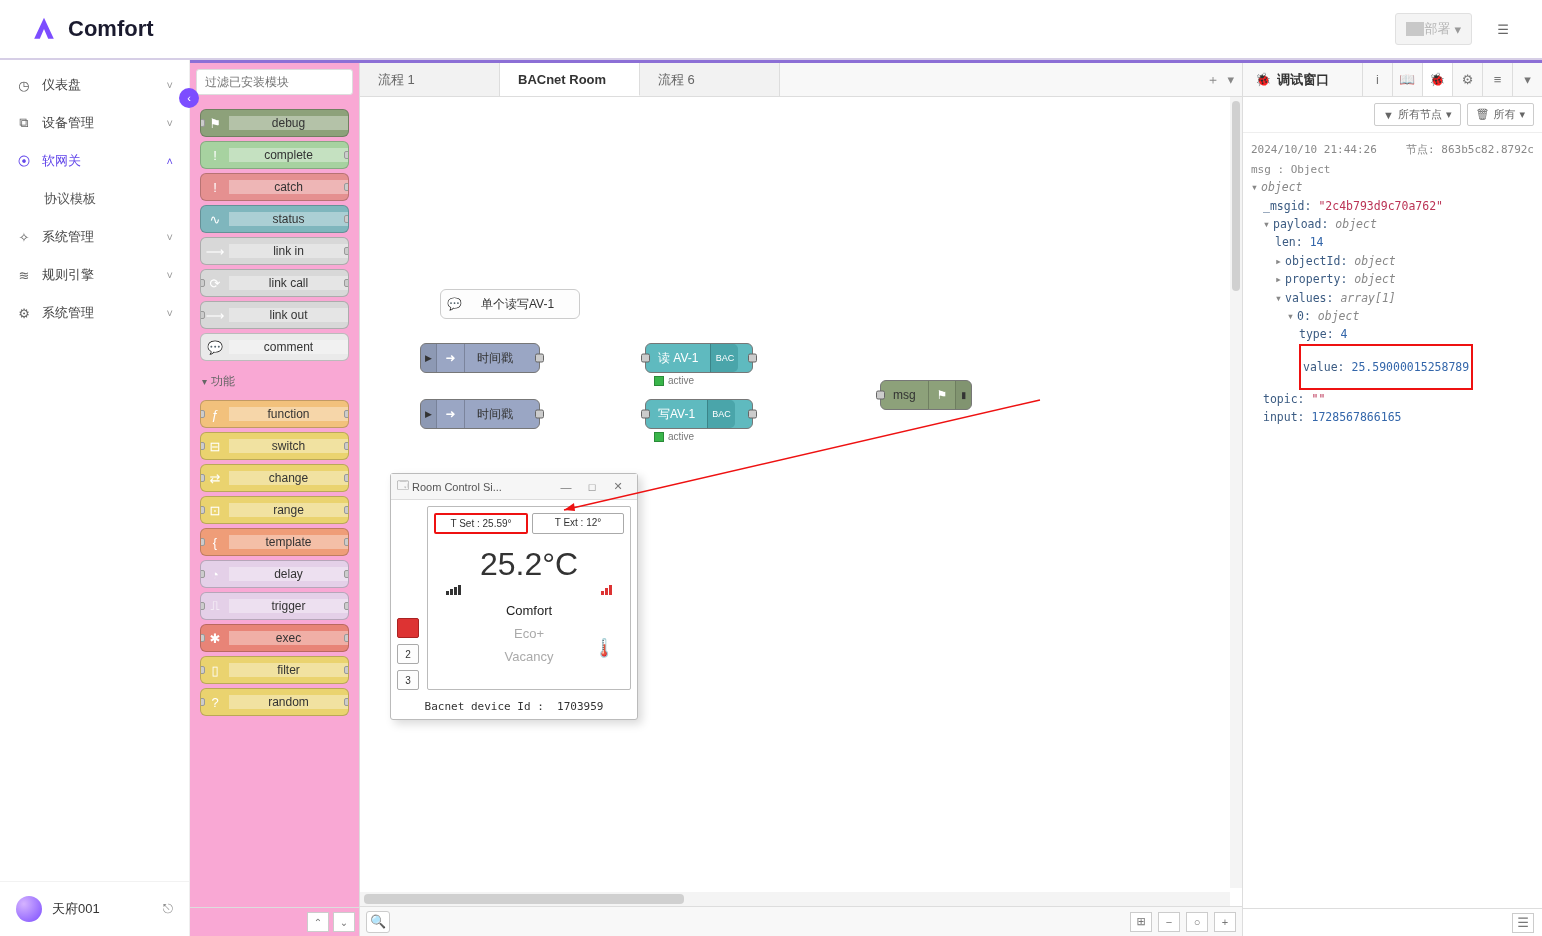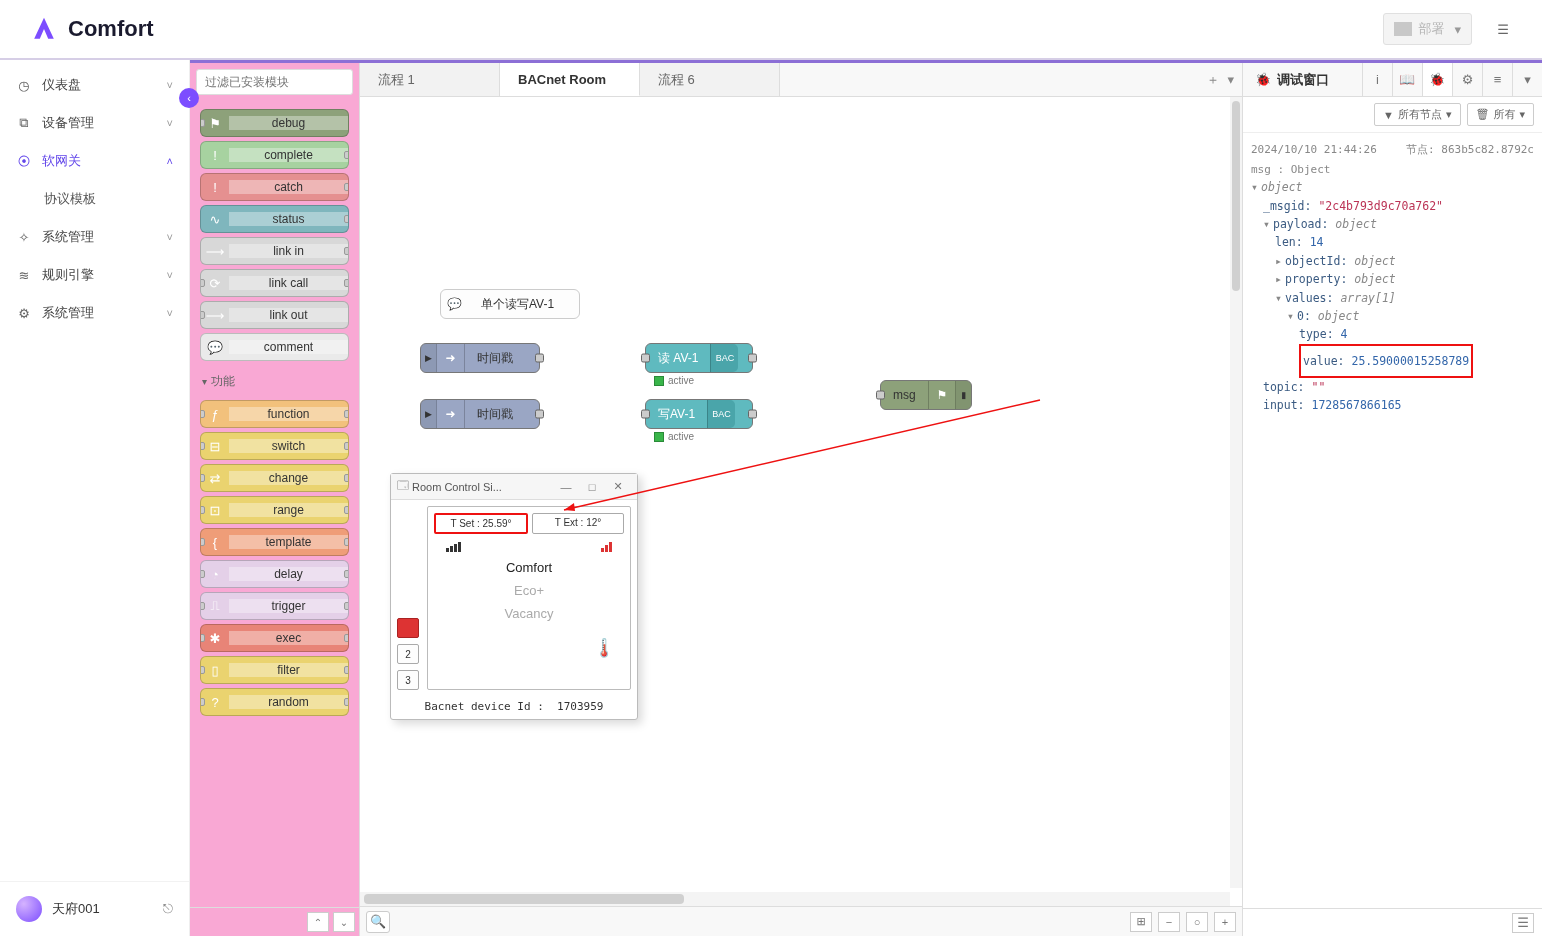--- a/index.html
+++ b/index.html
@@ -5,21 +5,21 @@
 * { margin: 0; padding: 0; box-sizing: border-box; }
 body { font-family: -apple-system, "Segoe UI", "Microsoft YaHei", sans-serif; font-size: 13px; color: #333; background: #fff; overflow: hidden; height: 100vh; }
 .app-container { display: flex; flex-direction: column; height: 100vh; }
 
 
 .header { height: 60px; border-bottom: 2px solid #d6cee6; display: flex; align-items: center; justify-content: space-between; padding: 0 20px 0 30px; }
 .logo { display: flex; align-items: center; gap: 10px; font-size: 22px; font-weight: 600; color: #1a1a2e; }
 .logo-mark { width: 28px; height: 28px; position: relative; }
 .logo-mark svg { width: 100%; height: 100%; }
 .header-right { display: flex; align-items: center; gap: 12px; }
-.deploy-btn { display: flex; align-items: center; gap: 6px; background: #f4f4f4; color: #b5b5b5; padding: 6px 10px; border: 1px solid #e0e0e0; border-radius: 3px; cursor: pointer; }
+.deploy-btn { display: flex; align-items: center; background: #f4f4f4; color: #b5b5b5; padding: 6px 10px; border: 1px solid #e0e0e0; border-radius: 3px; cursor: pointer; }
 .deploy-btn .icon-box { width: 18px; height: 14px; background: #c8c8c8; }
 .deploy-btn .chev { margin-left: 4px; color: #999; }
 .burger-btn { width: 38px; height: 32px; display: flex; align-items: center; justify-content: center; cursor: pointer; color: #666; }
 
 
 .main { flex: 1; display: flex; min-height: 0; }
 
 
 .left-sidebar { width: 190px; border-right: 1px solid #eee; display: flex; flex-direction: column; position: relative; }
 .collapse-btn { position: absolute; right: -10px; top: 28px; width: 20px; height: 20px; border-radius: 50%; background: #7c4dff; color: #fff; display: flex; align-items: center; justify-content: center; font-size: 11px; cursor: pointer; z-index: 10; }
@@ -146,21 +146,21 @@
 .ds-meta .node-id { float: right; }
 .ds-msg-label { color: #888; font-size: 11px; }
 .tree { }
 .tree .row { white-space: nowrap; }
 .tree .arrow { display: inline-block; width: 10px; color: #888; cursor: pointer; }
 .tree .key { color: #3b5b82; }
 .tree .type { color: #888; font-style: italic; }
 .tree .str { color: #b35; }
 .tree .num { color: #36a; }
 .ind1 { padding-left: 12px; } .ind2 { padding-left: 24px; } .ind3 { padding-left: 36px; } .ind4 { padding-left: 48px; }
-.value-highlight { border: 2px solid #e11; padding: 6px 2px; display: inline-block; }
+.value-highlight { border: 2px solid #e11; padding: 12px 2px; display: inline-block; }
 .ds-footer { border-top: 1px solid #ddd; height: 28px; display: flex; align-items: center; justify-content: flex-end; padding: 0 8px; }
 .ds-footer .xbtn { width: 22px; height: 20px; border: 1px solid #ccc; background: #fff; display: flex; align-items: center; justify-content: center; color: #777; cursor: pointer; }
 
 .nav-icon { width: 16px; display: inline-flex; justify-content: center; color: #666; }
 .nav-item.open .nav-icon { color: #6246ea; }
 </style>
 </head>
 <body>
 
 <div class="app-container">
@@ -427,20 +427,21 @@
               <div class="rs-side">
                 <div class="sbtn red"></div>
                 <div class="sbtn">2</div>
                 <div class="sbtn">3</div>
               </div>
               <div class="rs-panel" style="position:relative;">
                 <div class="rs-row1">
                   <div class="rs-chip highlight">T Set : 25.59°</div>
                   <div class="rs-chip">T Ext : 12°</div>
                 </div>
+                <div class="rs-temp">25.2°C</div>
                 <div class="rs-bars">
                   <div class="bar">
                       <span style="height:4px"></span>
                       <span style="height:6px"></span>
                       <span style="height:8px"></span>
                       <span style="height:10px"></span>
                     </div>
                   <div class="bar red">
                       <span style="height:4px"></span>
                       <span style="height:7px"></span>

